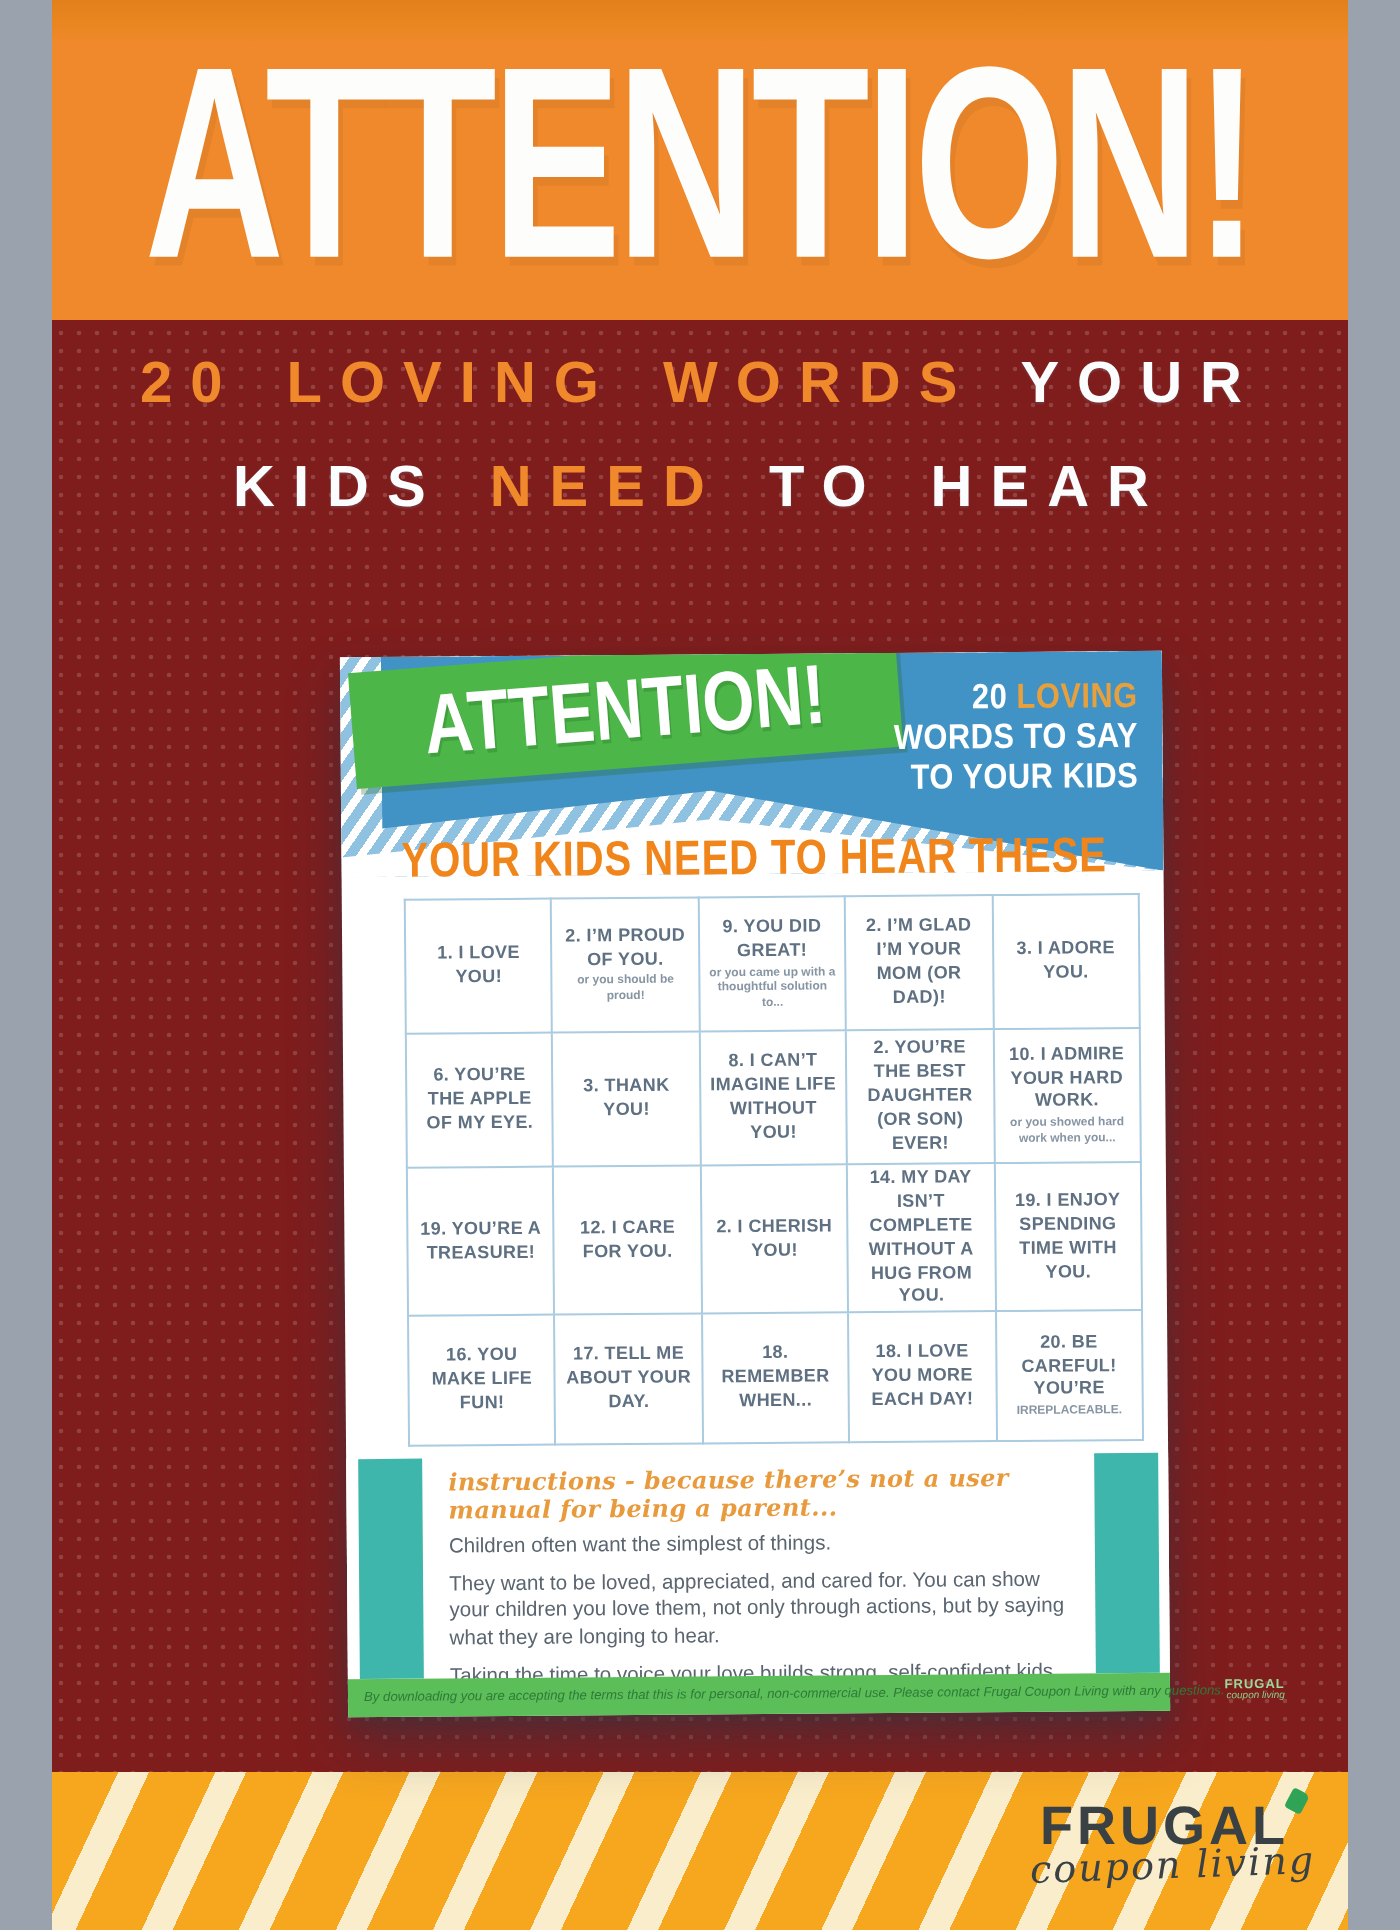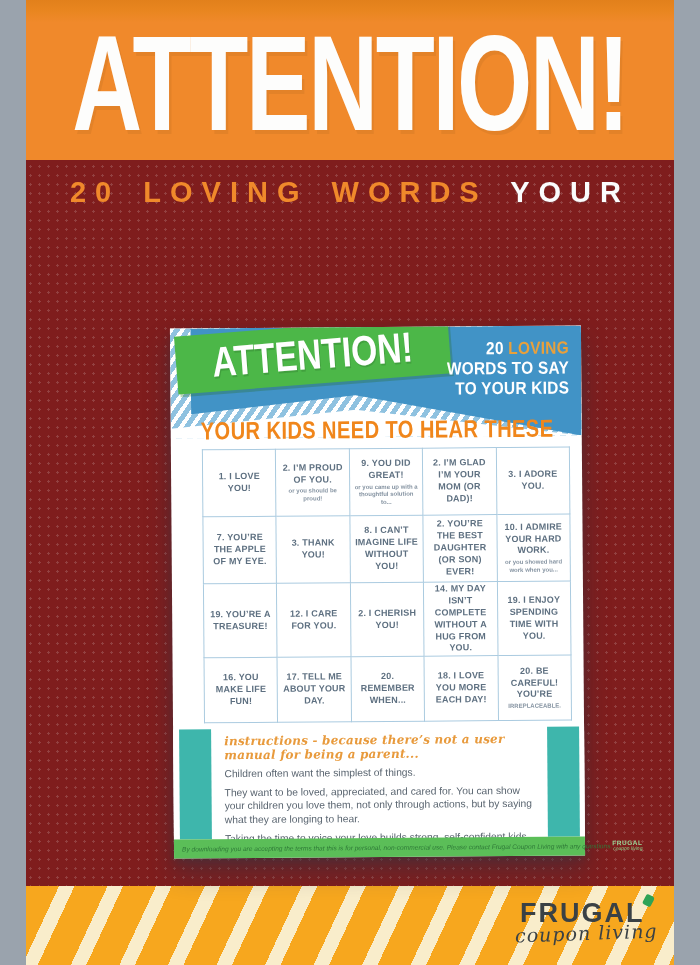--- a/index.html
+++ b/index.html
@@ -96,20 +96,25 @@
 
   <header class="top-banner">
     <div class="hero-title">ATTENTION!</div>
   </header>
 
   <div class="subtitle">
     <div class="subtitle-line">
       <span class="seg-orange">20 LOVING WORDS</span>
       <span class="seg-white">YOUR</span>
     </div>
+    <div class="subtitle-line">
+      <span class="seg-white">KIDS</span>
+      <span class="seg-orange">NEED</span>
+      <span class="seg-white">TO HEAR</span>
+    </div>
   </div>
 
   <section class="flyer">
 
     <div class="flyer-header">
       <div class="stripes"></div>
       <div class="white-cover"></div>
       <div class="blue-panel"></div>
       <div class="green-banner">
         <span>ATTENTION!</span>
@@ -142,21 +147,21 @@
             </td>
         <td>
               <div class="cell-main">2. I’M GLAD I’M YOUR MOM (OR DAD)!</div>
             </td>
         <td>
               <div class="cell-main">3. I ADORE YOU.</div>
             </td>
       </tr>
       <tr>
         <td>
-              <div class="cell-main">7. YOU’RE THE APPLE OF MY EYE.</div>
+              <div class="cell-main">6. YOU’RE THE APPLE OF MY EYE.</div>
             </td>
         <td>
               <div class="cell-main">3. THANK YOU!</div>
             </td>
         <td>
               <div class="cell-main">8. I CAN’T IMAGINE LIFE WITHOUT YOU!</div>
             </td>
         <td>
               <div class="cell-main">2. YOU’RE THE BEST DAUGHTER (OR SON) EVER!</div>
             </td>
@@ -183,21 +188,21 @@
             </td>
       </tr>
       <tr>
         <td>
               <div class="cell-main">16. YOU MAKE LIFE FUN!</div>
             </td>
         <td>
               <div class="cell-main">17. TELL ME ABOUT YOUR DAY.</div>
             </td>
         <td>
-              <div class="cell-main">20. REMEMBER WHEN...</div>
+              <div class="cell-main">18. REMEMBER WHEN...</div>
             </td>
         <td>
               <div class="cell-main">18. I LOVE YOU MORE EACH DAY!</div>
             </td>
         <td>
               <div class="cell-main">20. BE CAREFUL! YOU’RE</div>
               <div class="cell-sub">IRREPLACEABLE.</div>
             </td>
       </tr>
     </tbody>

